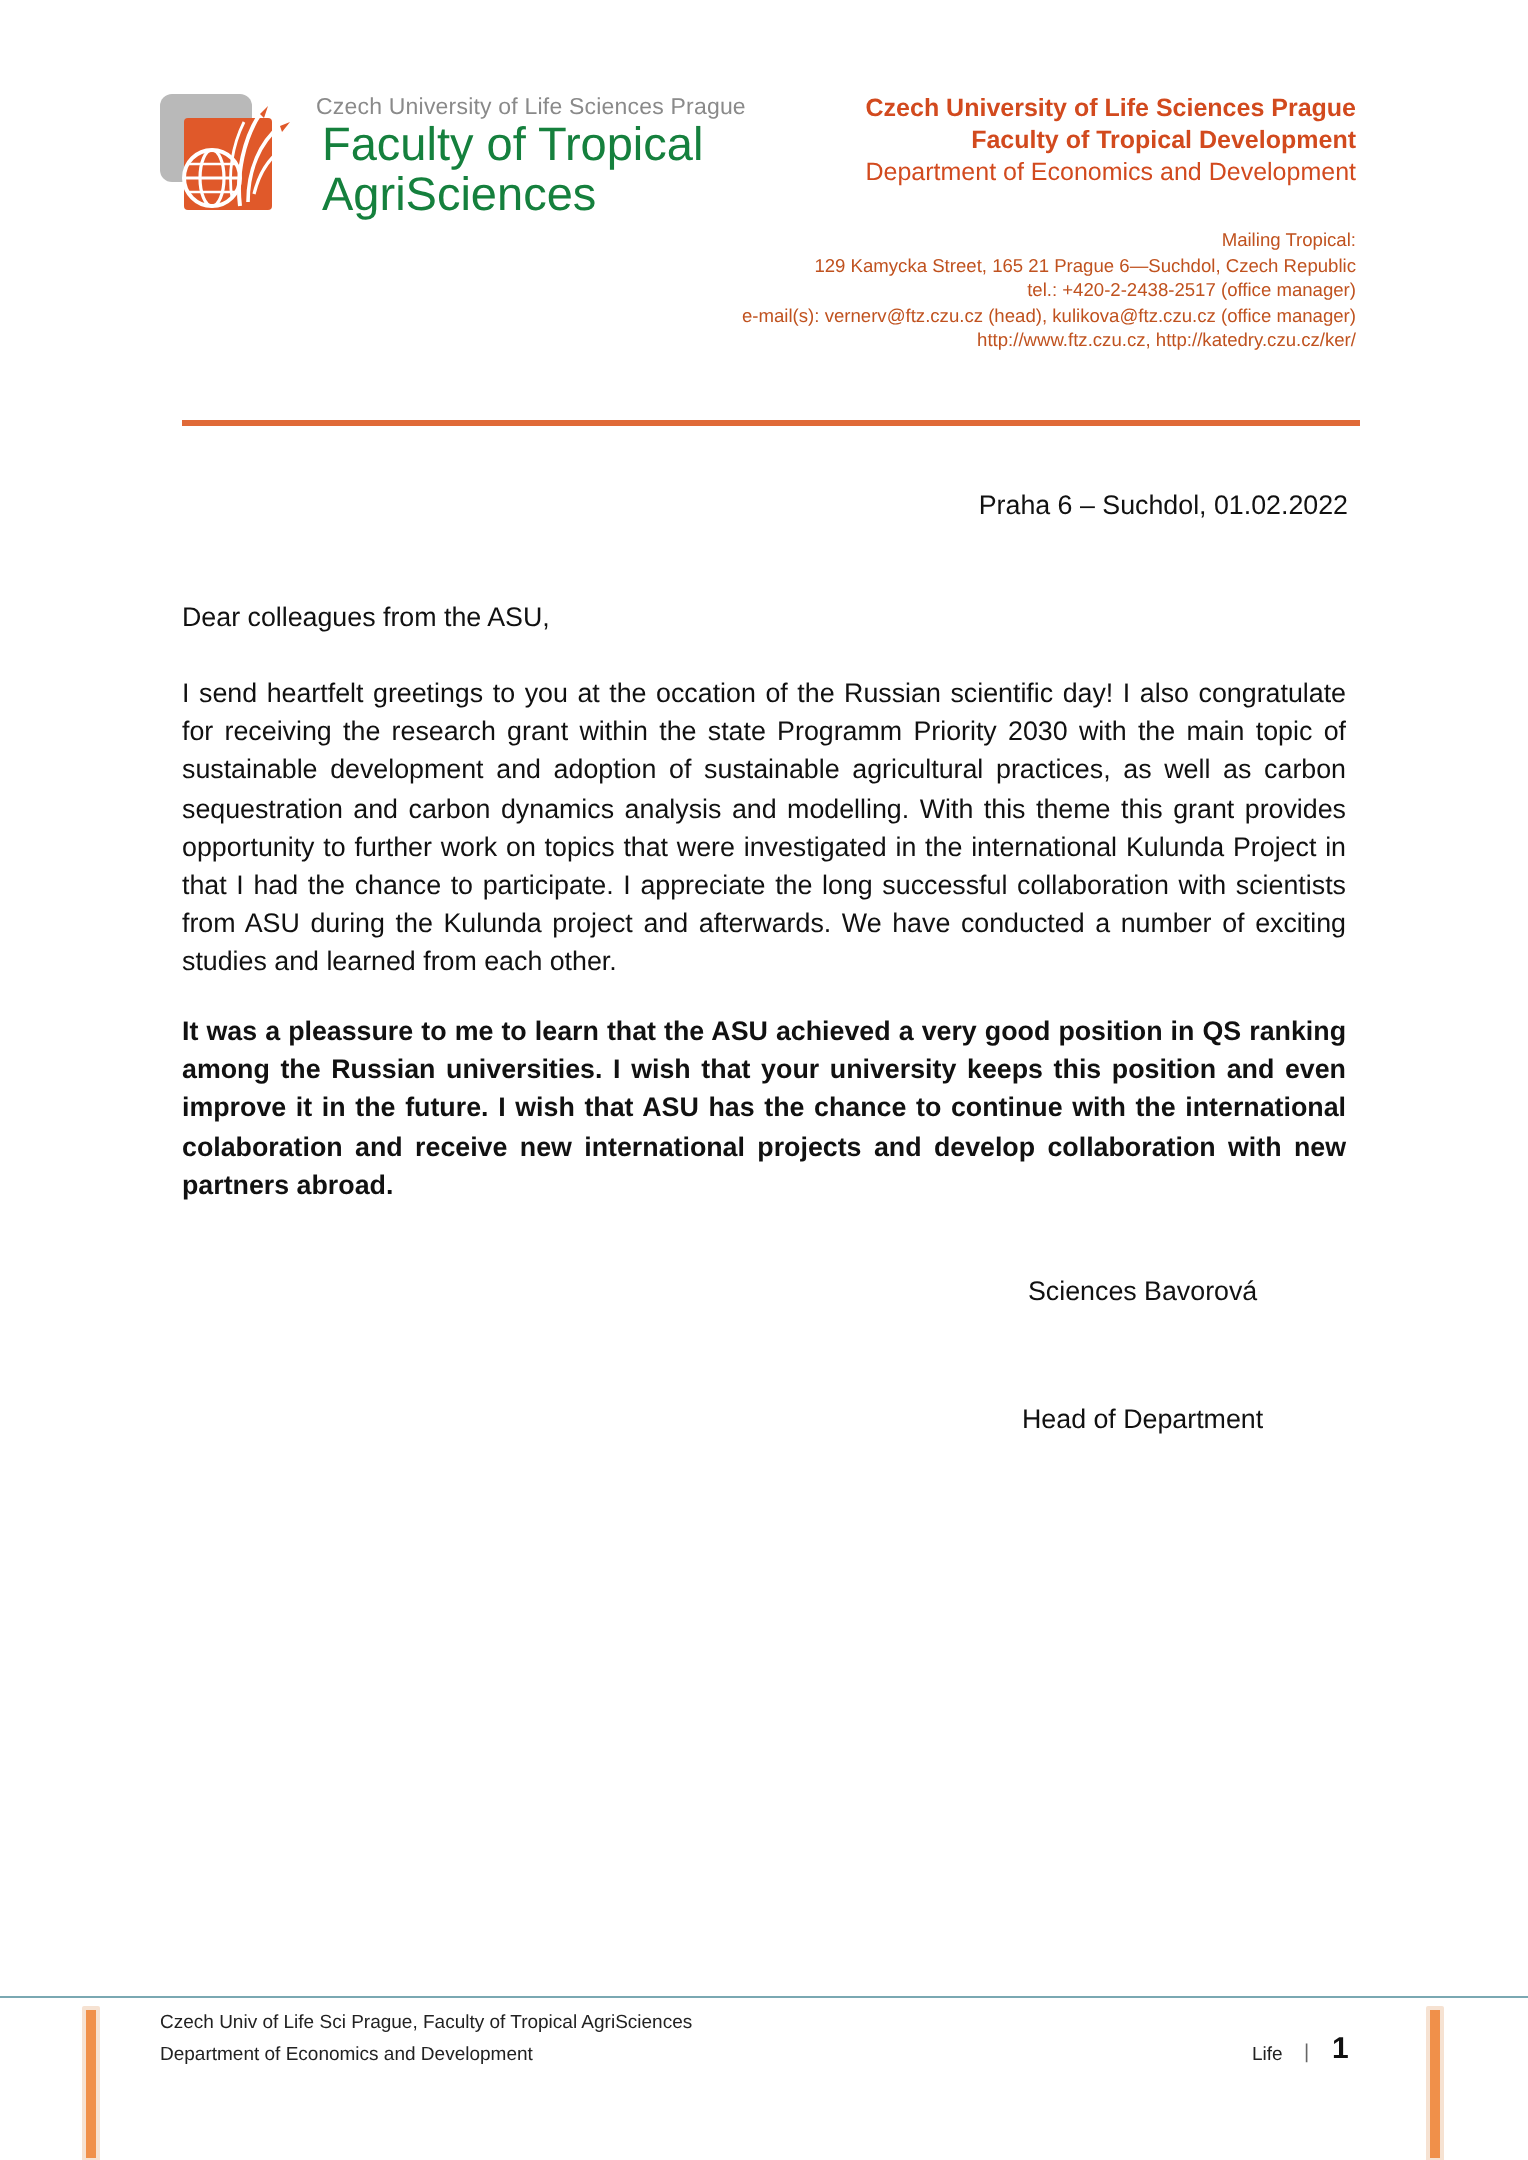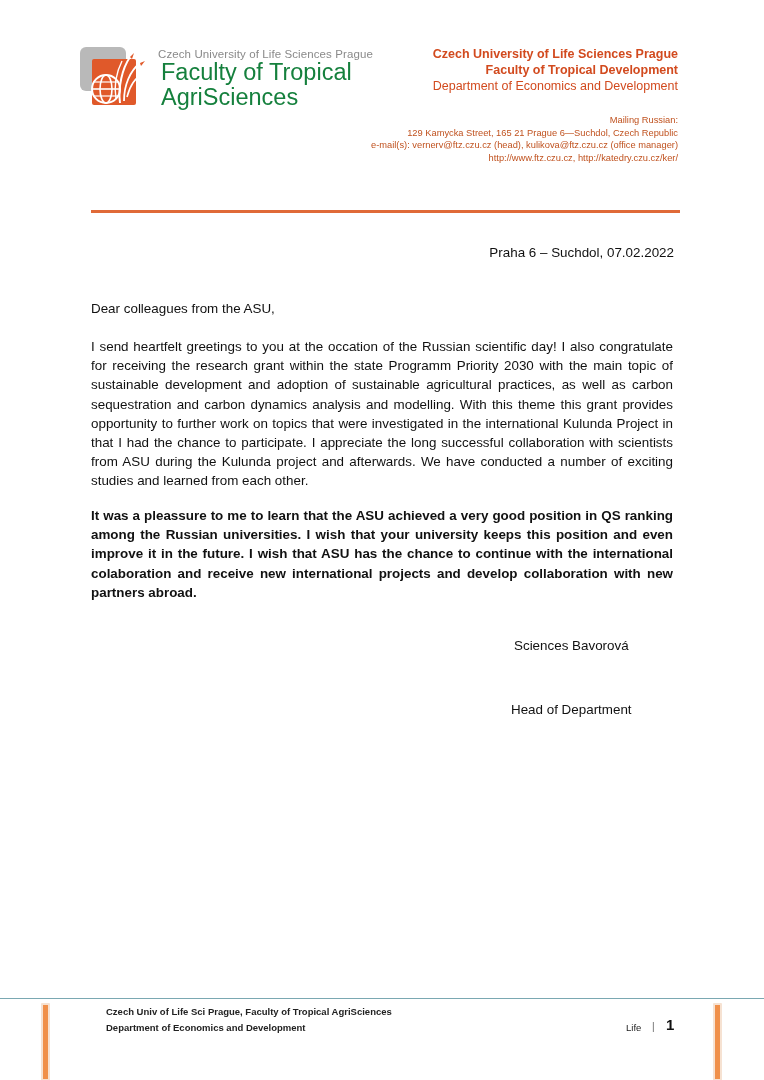--- a/index.html
+++ b/index.html
@@ -28,21 +28,21 @@
   .para2 { top: 506px; font-weight: bold; }
 
   .sig-name { left: 514px; top: 636px; white-space: nowrap; }
   .sig-title { left: 511px; top: 675px; white-space: nowrap; margin-top: 25px; }
 
   
   .foot-rule { left: 0; top: 998px; width: 764px; height: 1px; background: #7aa8b2; }
   .foot-bar { width: 5px; height: 74px; background: #f0904a; border: 2px solid #f6e2d2; border-radius: 1px; }
   .foot-bar-left { left: 41px; top: 1003px; }
   .foot-bar-right { left: 713px; top: 1003px; }
-  .foot-text { left: 106px; font-size: 9.5px; color: #222; white-space: nowrap; font-weight: bold; }
+  .foot-text { left: 80px; font-size: 9.5px; color: #222; white-space: nowrap; }
   .foot-line1 { top: 1006px; }
   .foot-line2 { top: 1022px; }
   .page-label { left: 626px; top: 1022px; font-size: 9.5px; color: #222; white-space: nowrap; }
   .page-sep { left: 652px; top: 1021px; font-size: 10px; color: #666; }
   .page-num { left: 666px; top: 1016px; font-size: 15px; font-weight: bold; color: #111; }
 </style>
 </head>
 <body>
 
 <div class="abs logo-icon">
@@ -68,29 +68,30 @@
   <div>AgriSciences</div>
 </div>
 
 <div class="abs hdr-right">
   <div class="b">Czech University of Life Sciences Prague</div>
   <div class="b">Faculty of Tropical Development</div>
   <div class="n">Department of Economics and Development</div>
 </div>
 
 <div class="abs mail">
-  <div>Mailing Russian:</div>
+  <div>Mailing Tropical:</div>
   <div>129 Kamycka Street, 165 21 Prague 6—Suchdol, Czech Republic</div>
+  <div>tel.: +420-2-2438-2517 (office manager)</div>
   <div>e-mail(s): vernerv@ftz.czu.cz (head), kulikova@ftz.czu.cz (office manager)</div>
   <div>http://www.ftz.czu.cz, http://katedry.czu.cz/ker/</div>
 </div>
 
 <div class="abs rule"></div>
 
-<div class="abs body-text date">Praha 6 – Suchdol, 07.02.2022</div>
+<div class="abs body-text date">Praha 6 – Suchdol, 01.02.2022</div>
 <div class="abs body-text salutation">Dear colleagues from the ASU,</div>
 <div class="abs body-text para para1">I send heartfelt greetings to you at the occation of the Russian scientific day!  I also congratulate for receiving the research grant within the state Programm Priority 2030 with the main topic of sustainable development and adoption of sustainable agricultural practices, as well as carbon sequestration and carbon dynamics analysis and modelling.  With this theme this grant provides opportunity to further work on topics that were investigated in the international Kulunda Project in that I had the chance to participate. I appreciate the long successful collaboration with scientists from ASU during the Kulunda project and afterwards. We have conducted a number of exciting studies and learned from each other.</div>
 <div class="abs body-text para para2">It was a pleassure to me to learn that the ASU achieved a very good position in QS ranking among the Russian universities. I wish that your university keeps this position and even improve it in the future. I wish that ASU has the chance to continue with the international colaboration and receive new international projects and develop collaboration with new partners abroad.</div>
 
 <div class="abs body-text sig-name">Sciences Bavorová</div>
 <div class="abs body-text sig-title">Head of Department</div>
 
 <div class="abs foot-rule"></div>
 <div class="abs foot-bar foot-bar-left"></div>
 <div class="abs foot-bar foot-bar-right"></div>

